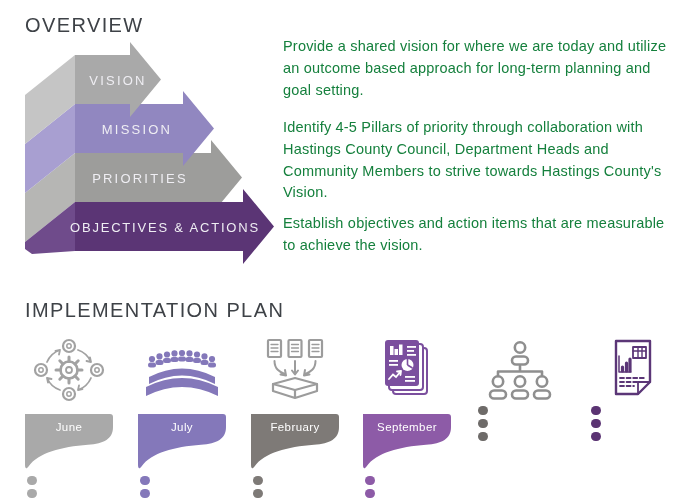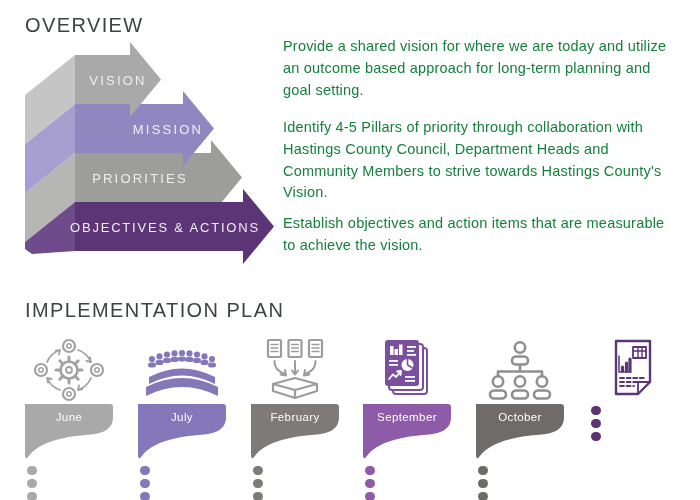--- a/index.html
+++ b/index.html
@@ -12,35 +12,35 @@
     font-weight:500;
   }
   #overview-title{left:25px;top:14px;}
   #impl-title{left:25px;top:299px;}
   #arrow-stack{position:absolute;left:0;top:0;}
   .arrow-label{
     position:absolute;text-align:center;color:#efeef3;font-size:13px;
     letter-spacing:2.2px;font-weight:400;white-space:nowrap;
   }
   .al-0{left:75px;top:73px;width:86px;}
-  .al-1{left:75px;top:122px;width:124px;padding-left:31px;}
+  .al-1{left:75px;top:122px;width:124px;}
   .al-2{left:70px;top:171px;width:140px;}
   .al-3{left:70px;top:220px;width:188px;letter-spacing:1.8px;}
   .para{
     position:absolute;left:283px;width:384px;font-size:14.5px;line-height:1.5;
     color:#15803d;letter-spacing:0.2px;
   }
   #para-0{top:36px;}
   #para-1{top:117px;}
   #para-2{top:213px;}
   .col{position:absolute;top:338px;width:88px;}
   .col-0{left:25px;}  .col-1{left:138px;} .col-2{left:251px;}
   .col-3{left:363px;} .col-4{left:476px;} .col-5{left:589px;}
   .icon-box{height:64px;display:flex;align-items:flex-end;justify-content:center;}
-  .banner-wrap{position:relative;margin-top:2px;height:58px;}
+  .banner-wrap{position:relative;margin-top:12px;height:58px;}
   .month-label{
     position:absolute;left:0;top:7px;width:100%;text-align:center;color:#ffffff;
     font-size:11.5px;letter-spacing:0.4px;
   }
   .dots{margin-top:0;}
   .dot{width:9.5px;height:9.5px;border-radius:50%;margin:3.5px 0 0 2px;}
 </style>
 </head>
 <body>
 
@@ -245,26 +245,20 @@
           <path d="M44,28 V33.5 M22,38 V33.5 H66 V38"></path>
           <circle cx="22" cy="43.5" r="5.2"></circle>
           <circle cx="44" cy="43.5" r="5.2"></circle>
           <circle cx="66" cy="43.5" r="5.2"></circle>
           <rect x="14" y="52.5" width="16" height="8" rx="4"></rect>
           <rect x="36" y="52.5" width="16" height="8" rx="4"></rect>
           <rect x="58" y="52.5" width="16" height="8" rx="4"></rect>
         </g>
       </svg>
     </div>
-    <div class="banner-wrap">
-      <svg width="88" height="58" viewBox="0 0 88 58">
-        <path d="M0,0 H85 Q88,0 88,3 V13 C88,25 79,29.5 63,30.8 C36,33 13.5,38.5 3.5,52.5 C1.4,55.4 0,54.8 0,50.5 Z" fill="#6e6b69"></path>
-      </svg>
-      <div class="month-label">October</div>
-    </div>
     <div class="dots">
       <div class="dot" style="background: rgb(110, 107, 105);"></div>
       <div class="dot" style="background: rgb(110, 107, 105);"></div>
       <div class="dot" style="background: rgb(110, 107, 105);"></div>
     </div>
   </div>
 
   <div class="col col-5">
     <div class="icon-box">
       <svg width="88" height="64" viewBox="0 0 88 64">

